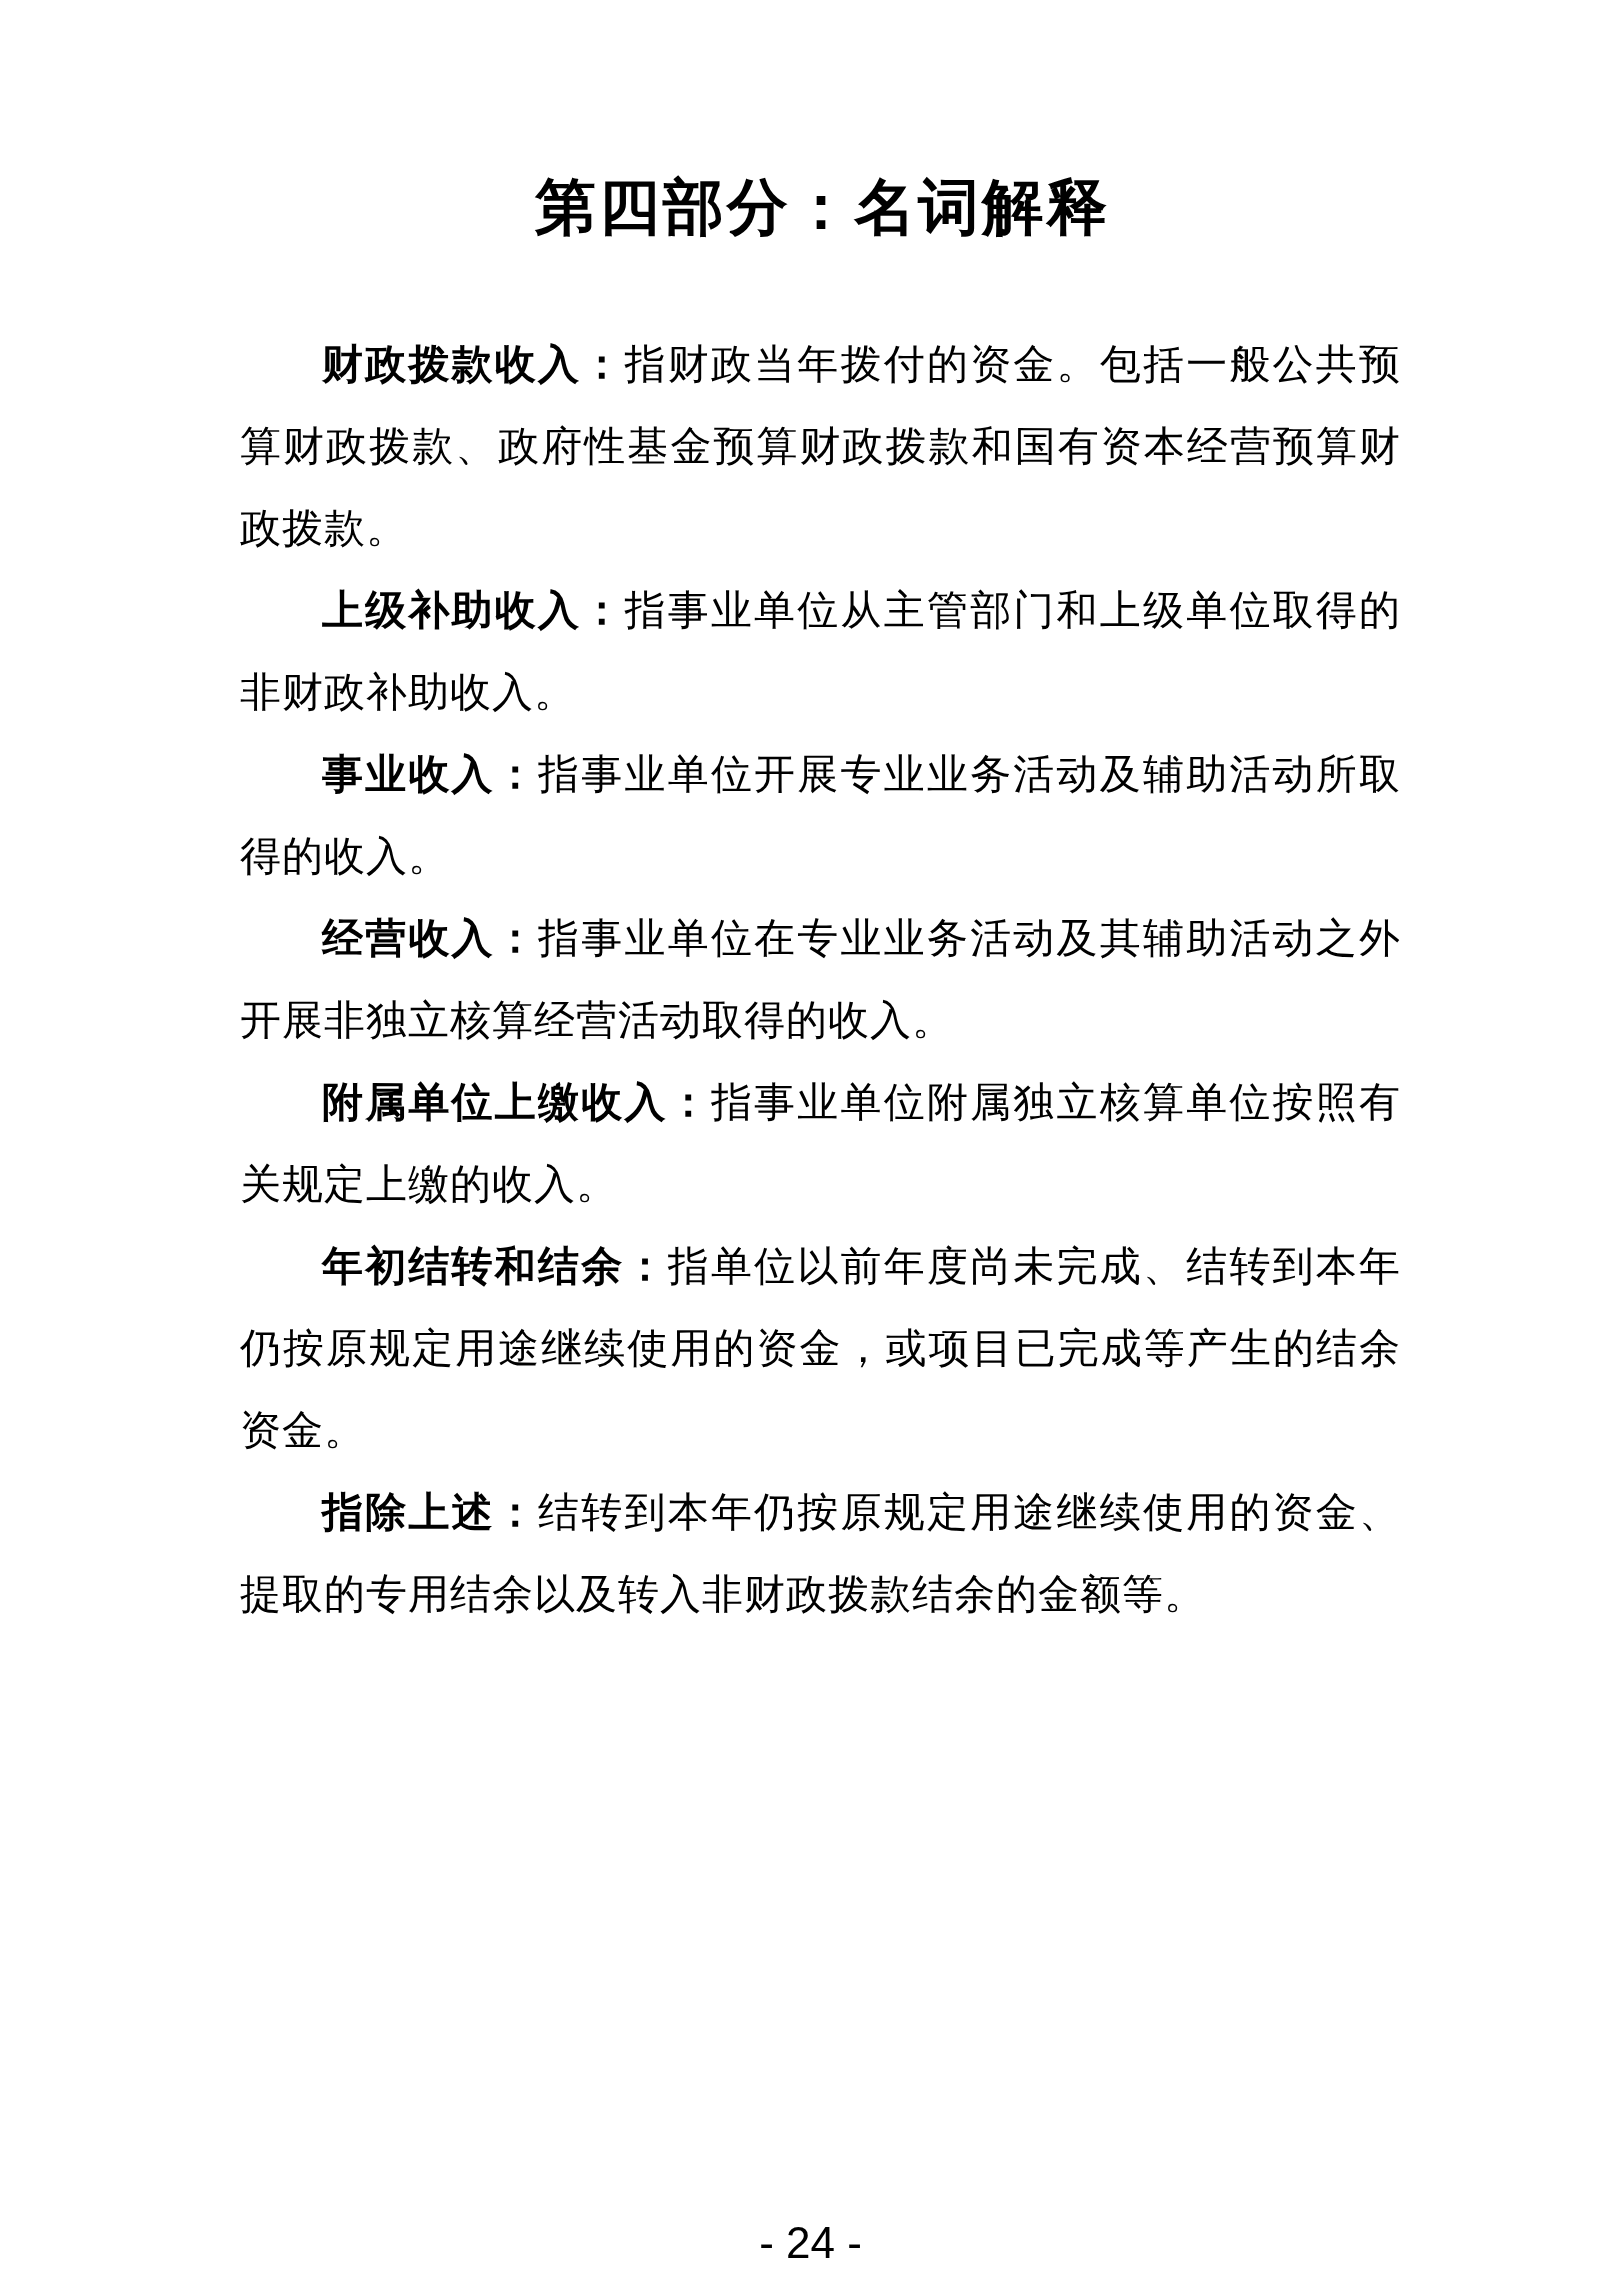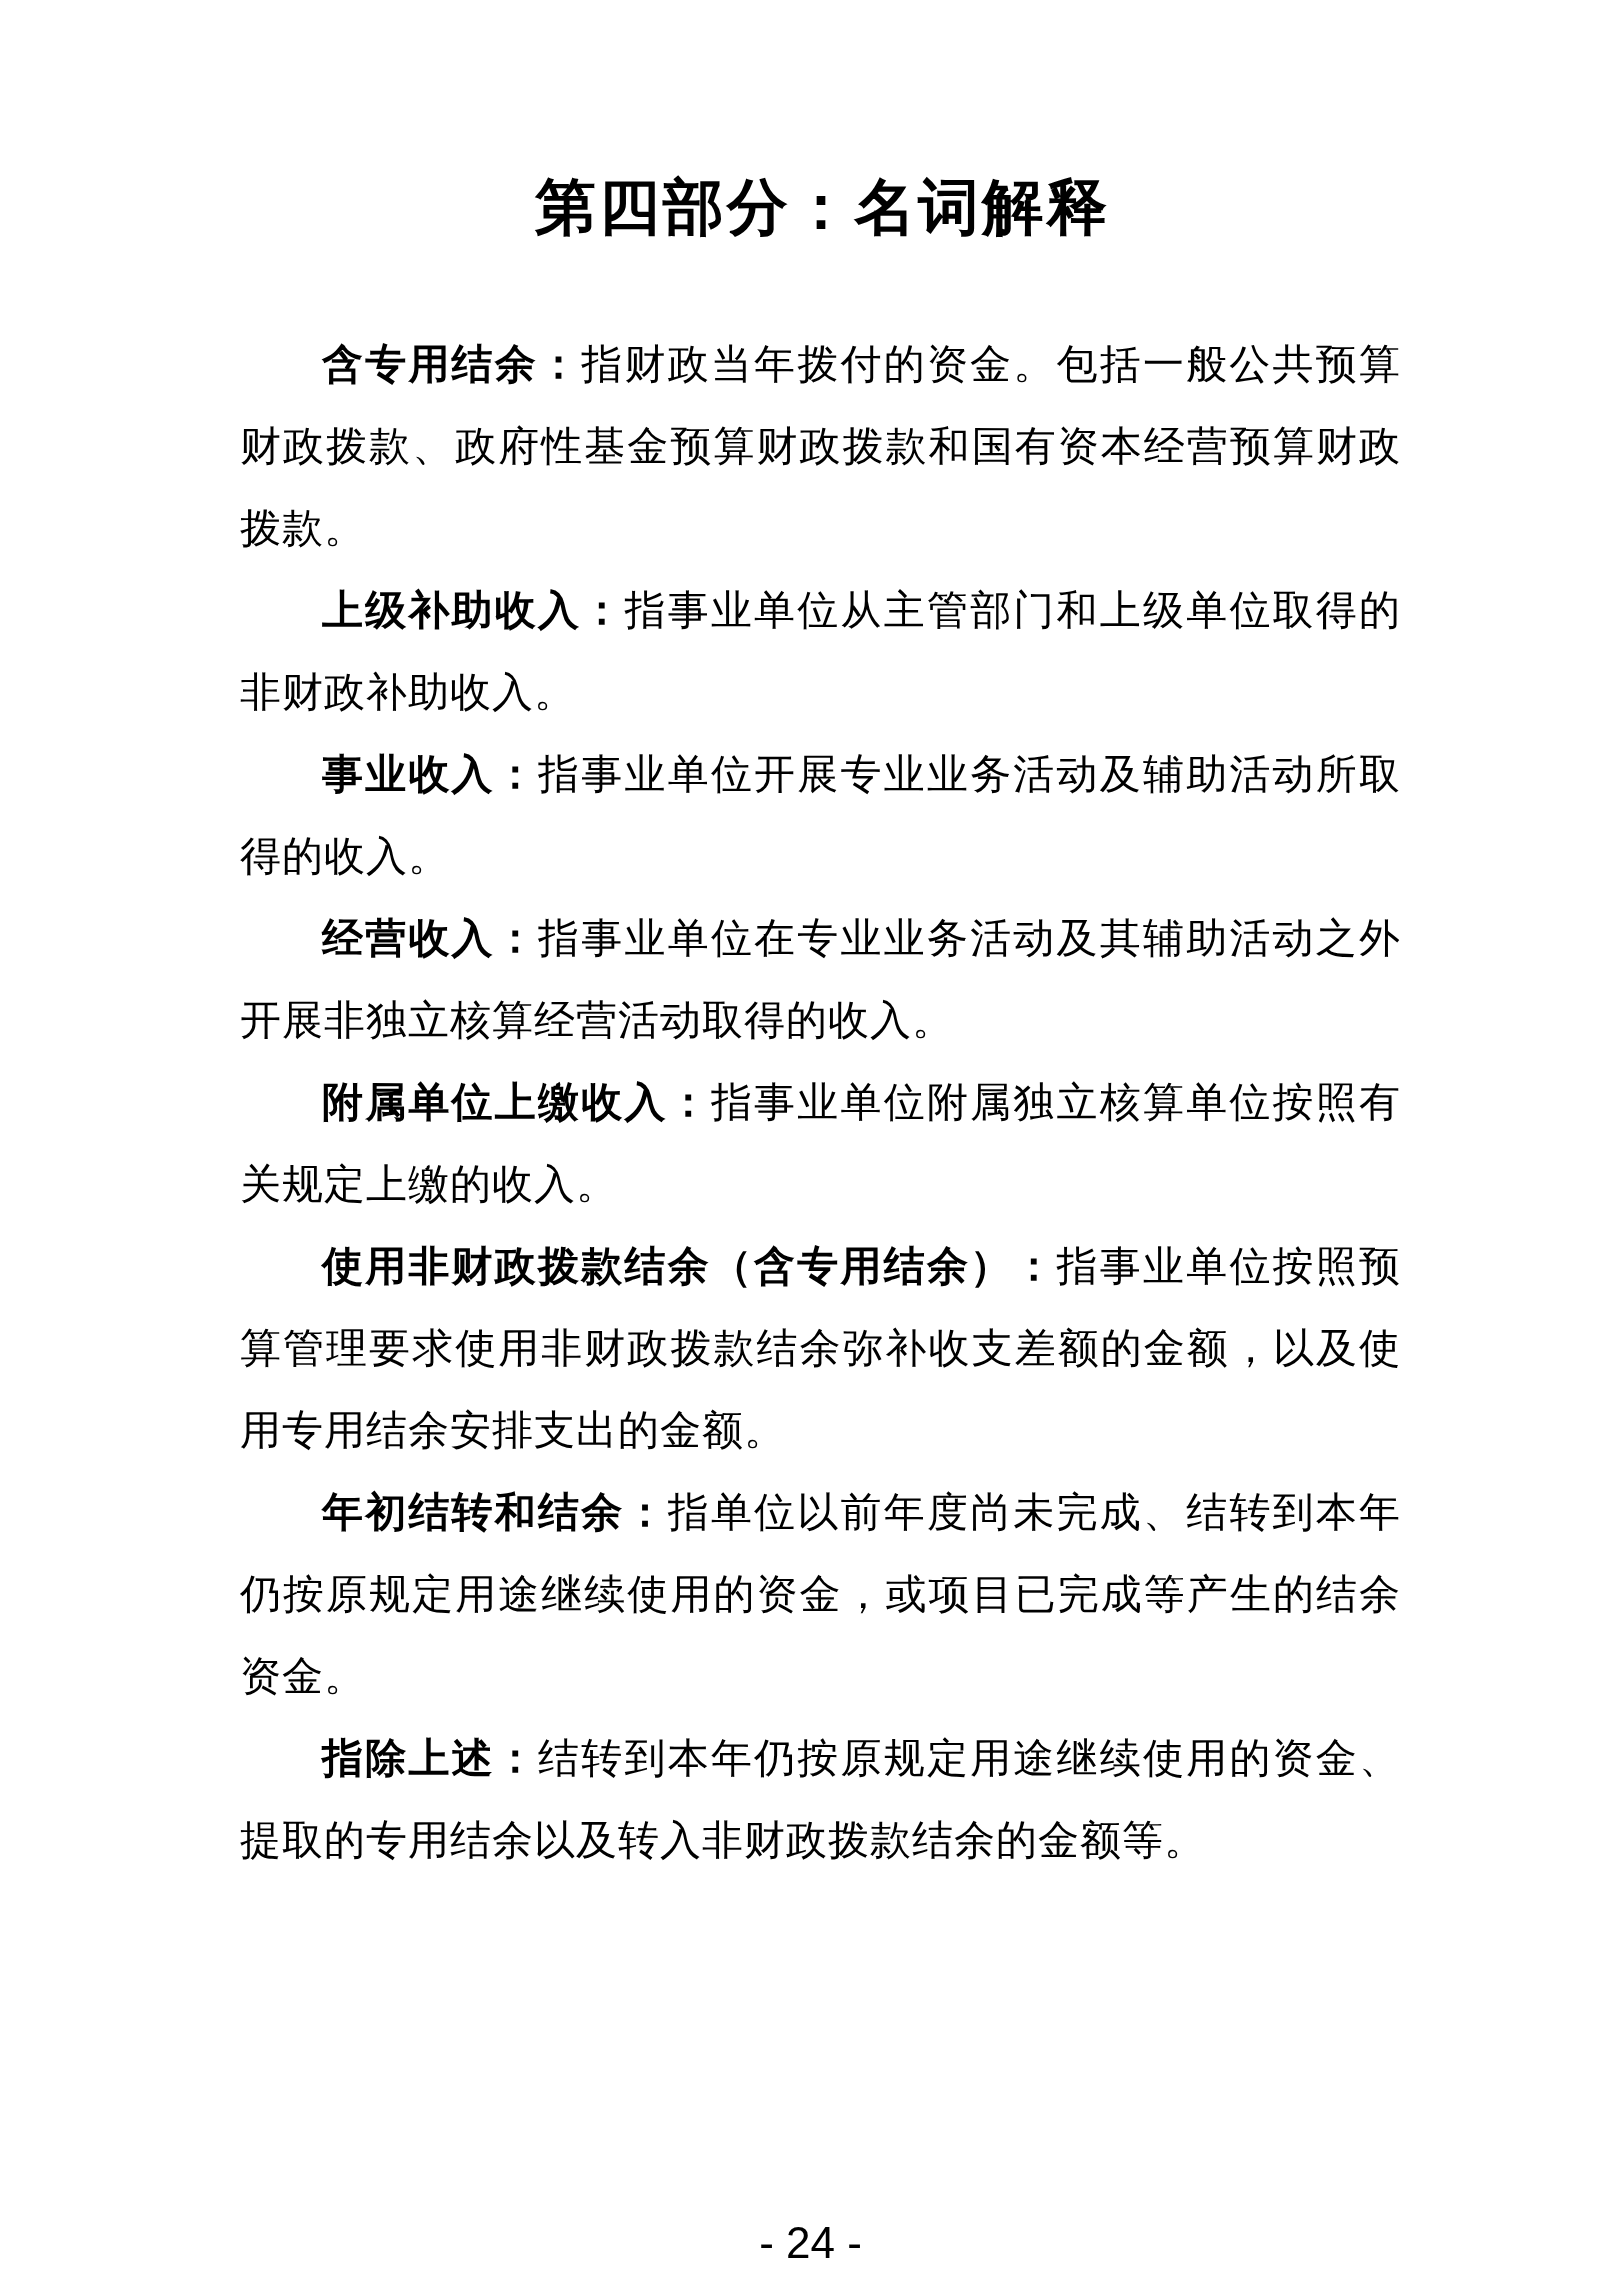--- a/index.html
+++ b/index.html
@@ -65,26 +65,25 @@
   }
 </style>
 </head>
 <body>
 
 <div class="page">
 
   <h1 class="doc-title">第四部分：名词解释</h1>
 
   <main class="content">
-    <p class="para"><span class="term">含专用结余：</span><span class="def">指财政当年拨付的资金。包括一般公共预算财政拨款、政府性基金预算财政拨款和国有资本经营预算财政拨款。</span></p>
+    <p class="para"><span class="term">财政拨款收入：</span><span class="def">指财政当年拨付的资金。包括一般公共预算财政拨款、政府性基金预算财政拨款和国有资本经营预算财政拨款。</span></p>
     <p class="para"><span class="term">上级补助收入：</span><span class="def">指事业单位从主管部门和上级单位取得的非财政补助收入。</span></p>
     <p class="para"><span class="term">事业收入：</span><span class="def">指事业单位开展专业业务活动及辅助活动所取得的收入。</span></p>
     <p class="para"><span class="term">经营收入：</span><span class="def">指事业单位在专业业务活动及其辅助活动之外开展非独立核算经营活动取得的收入。</span></p>
     <p class="para"><span class="term">附属单位上缴收入：</span><span class="def">指事业单位附属独立核算单位按照有关规定上缴的收入。</span></p>
-    <p class="para"><span class="term">使用非财政拨款结余（含专用结余）：</span><span class="def">指事业单位按照预算管理要求使用非财政拨款结余弥补收支差额的金额，以及使用专用结余安排支出的金额。</span></p>
     <p class="para"><span class="term">年初结转和结余：</span><span class="def">指单位以前年度尚未完成、结转到本年仍按原规定用途继续使用的资金，或项目已完成等产生的结余资金。</span></p>
     <p class="para"><span class="term">指除上述：</span><span class="def">结转到本年仍按原规定用途继续使用的资金、提取的专用结余以及转入非财政拨款结余的金额等。</span></p>
   </main>
 
   <footer class="page-footer">
     <span>- 24 -</span>
   </footer>
 
 </div>
 

